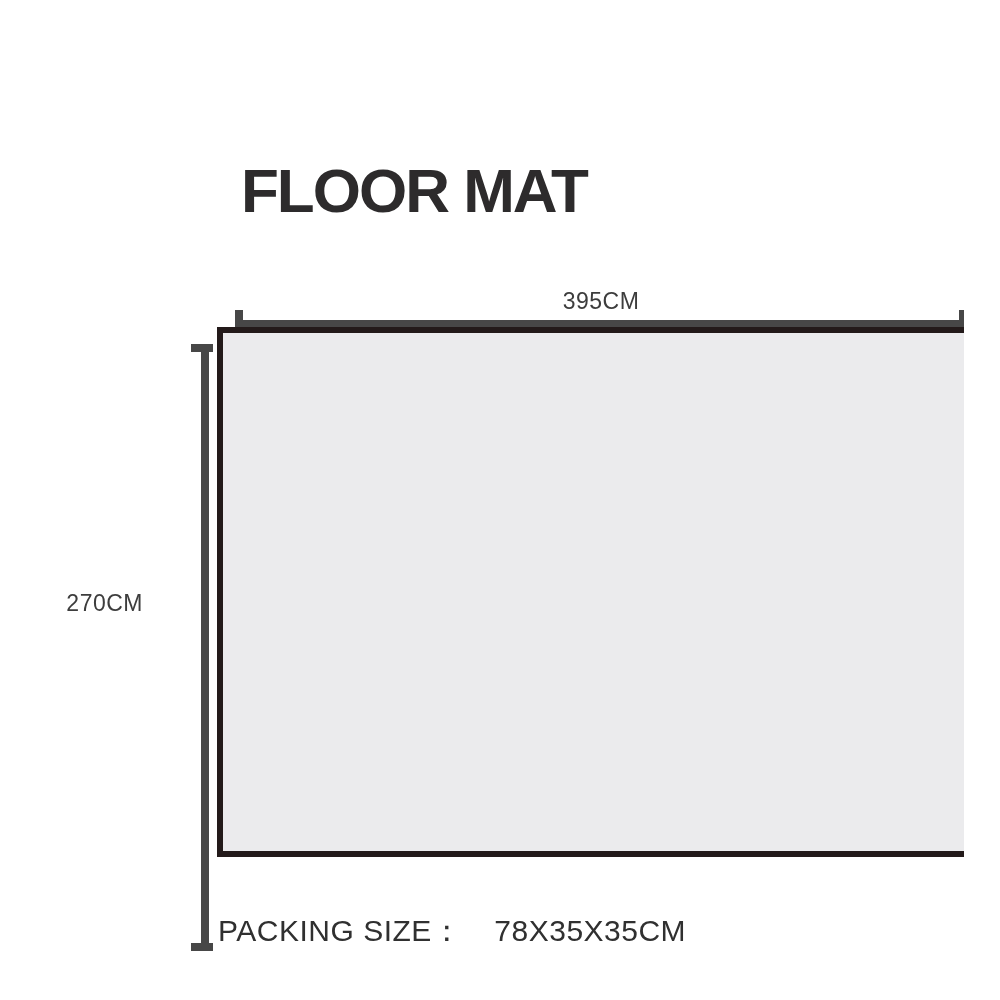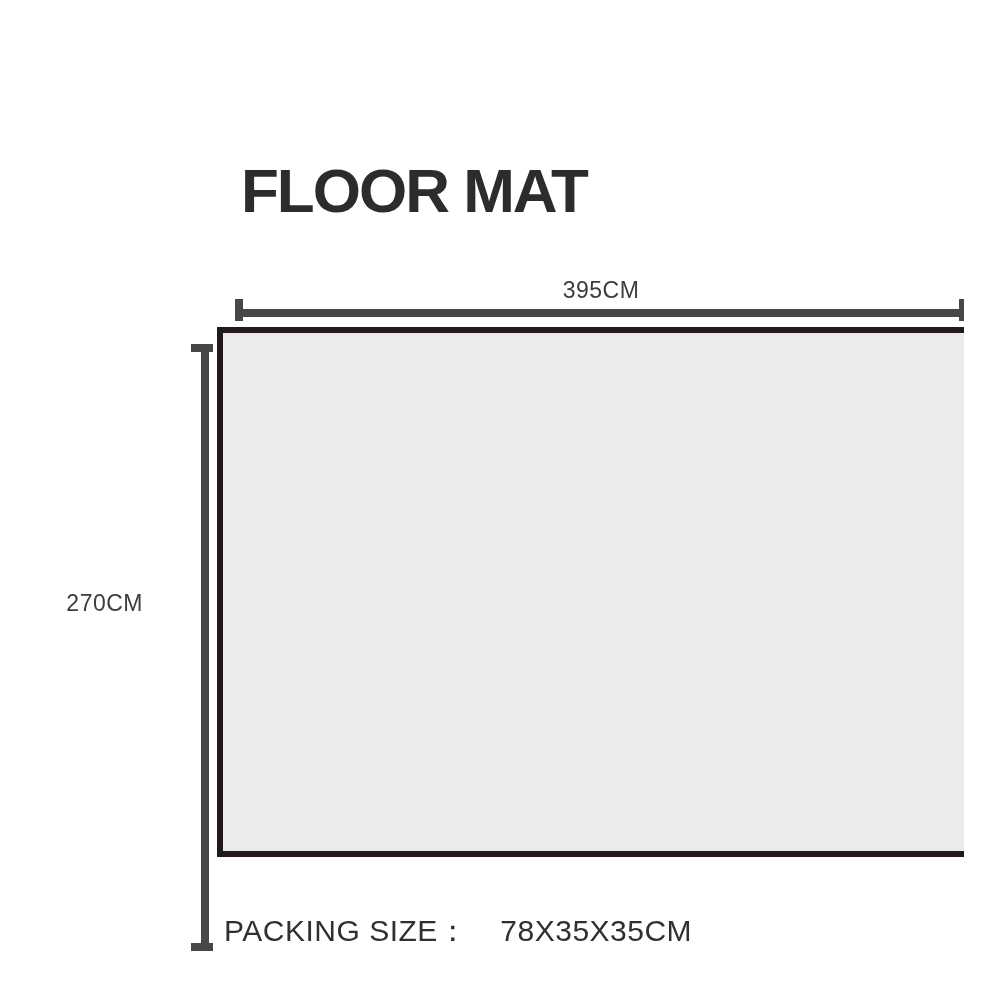--- a/index.html
+++ b/index.html
@@ -34,21 +34,21 @@
     width: 766px;
     height: 530px;
     background: #ebebed;
     border: 6px solid #231a1a;
   }
 
   
   .dim-h {
     position: absolute;
     left: 147px;
-    top: 211px;
+    top: 222px;
     width: 764px;
     height: 22px;
   }
   .dim-h .line {
     position: absolute;
     left: 0; right: 0;
     top: 10px;
     height: 2px;
     background: #474747;
   }
@@ -101,21 +101,21 @@
     top: 242px;
     font-size: 23px;
     color: #3d3d3d;
     letter-spacing: 0.5px;
     white-space: nowrap;
   }
 
   
   .packing {
     position: absolute;
-    left: 128px;
+    left: 122px;
     top: 835px;
     font-size: 30px;
     color: #303030;
     letter-spacing: 0.5px;
     white-space: nowrap;
   }
   .packing .value { margin-left: 8px; }
 </style>
 </head>
 <body>

